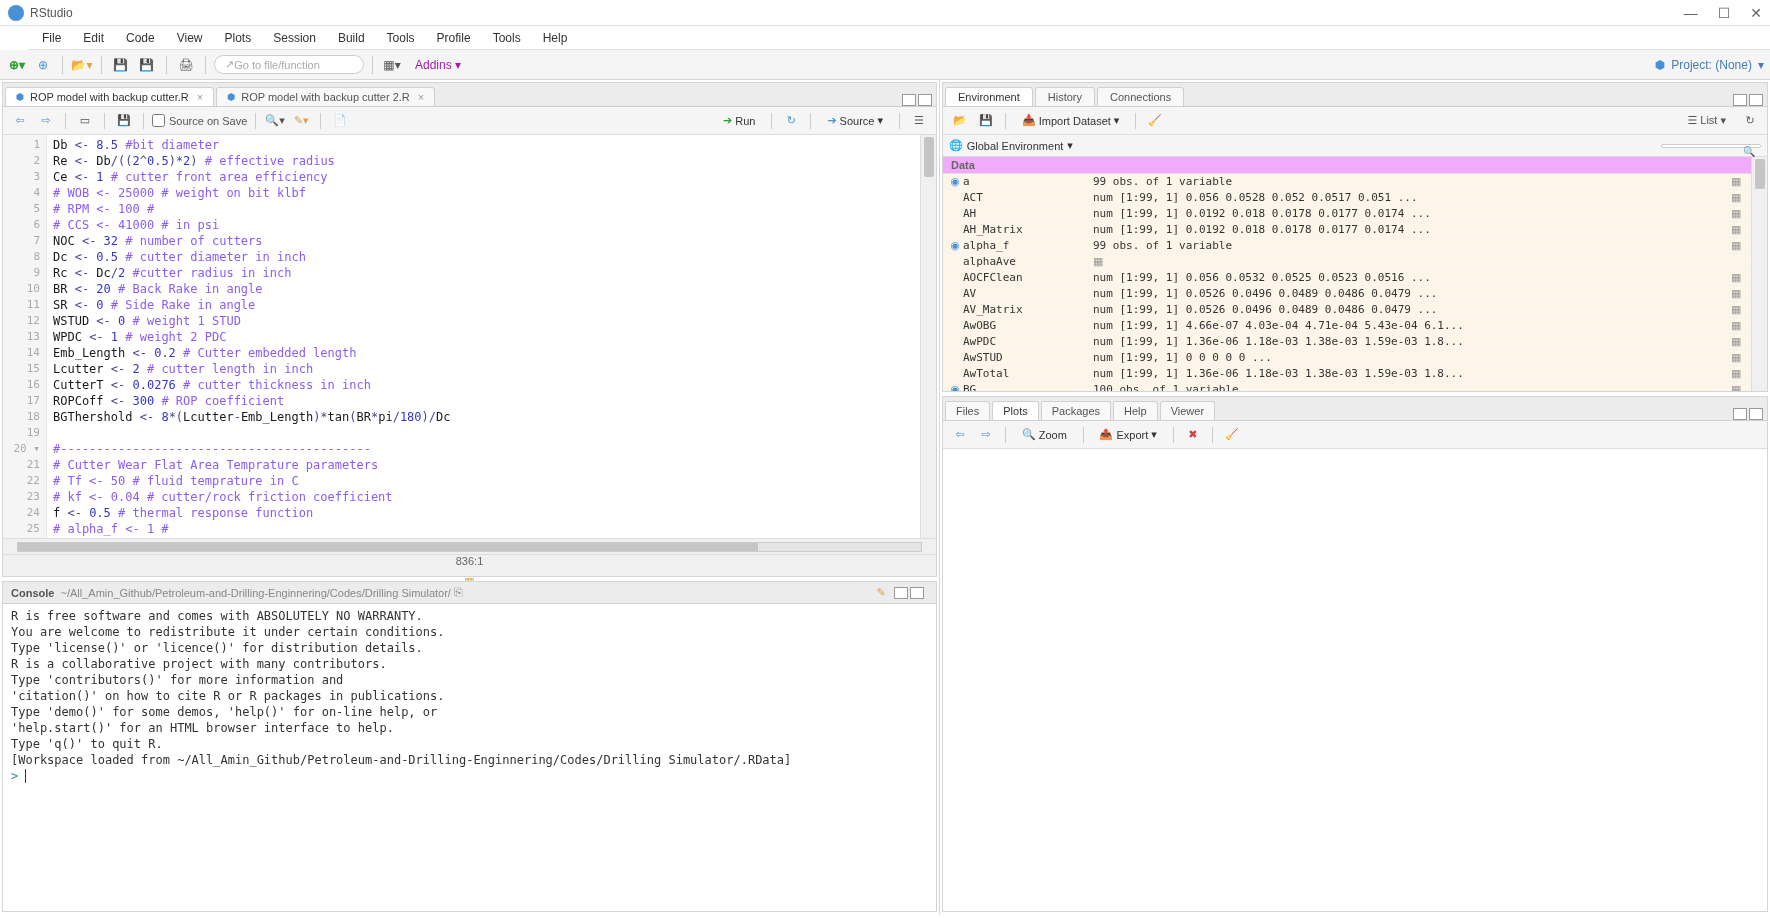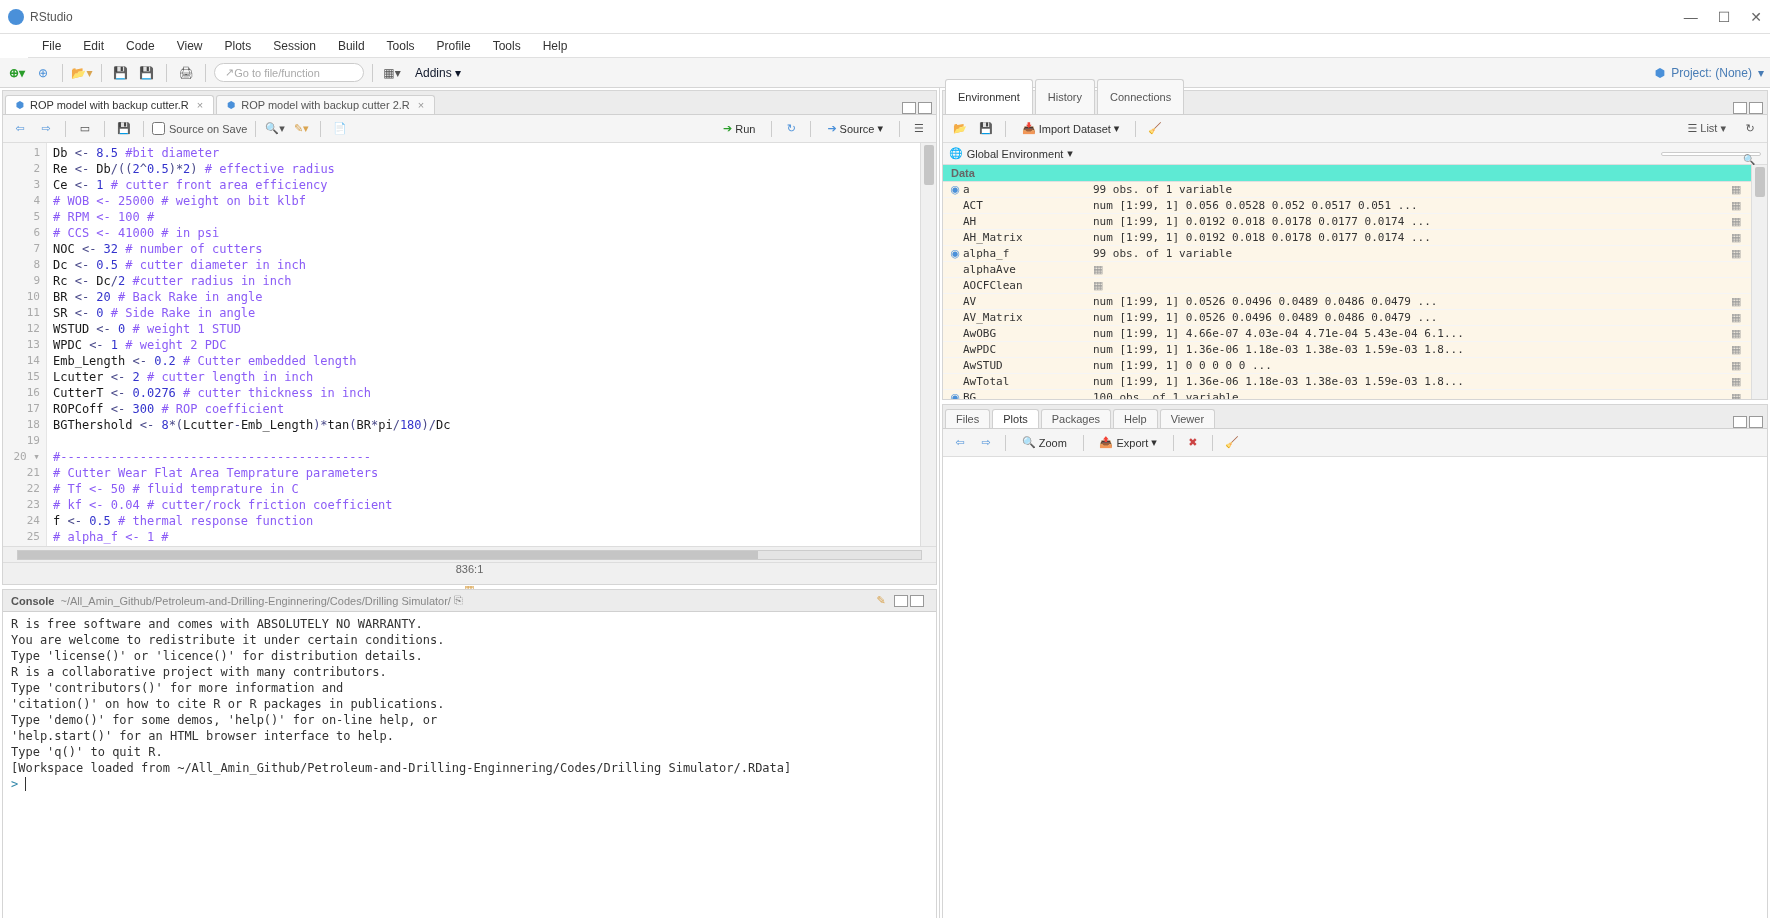--- a/index.html
+++ b/index.html
@@ -1,27 +1,27 @@
 <!DOCTYPE html>
 <html><head>
 <meta charset="utf-8">
 <style>
 * { box-sizing: border-box; margin: 0; padding: 0; }
 body { font-family: "Segoe UI", Tahoma, sans-serif; font-size: 12px; background: #fff; color: #333; overflow: hidden; }
-.titlebar { height: 34px; display: flex; align-items: center; padding: 0 8px; border-bottom: 1px solid #e0e0e0; }
+.titlebar { height: 26px; display: flex; align-items: center; padding: 0 8px; border-bottom: 1px solid #e0e0e0; }
 .titlebar-icon { width: 16px; height: 16px; background: #4a90d9; border-radius: 50%; margin-right: 6px; display:inline-block; }
 .titlebar-title { font-size: 12px; color: #555; }
 .titlebar-controls { margin-left: auto; display: flex; gap: 20px; color: #666; font-size: 14px; }
 .menubar { height: 24px; display: flex; align-items: center; padding: 0 4px; gap: 2px; border-bottom: 1px solid #e0e0e0; margin-left: 28px; }
 .menubar span { padding: 2px 10px; cursor: pointer; color: #333; }
 .toolbar { height: 30px; display: flex; align-items: center; padding: 0 6px; gap: 4px; border-bottom: 1px solid #d5d5d5; background: #f5f5f5; }
 .tb-btn { width: 22px; height: 22px; display: inline-flex; align-items: center; justify-content: center; cursor: pointer; border-radius: 2px; color: #555; }
 .tb-sep { width: 1px; height: 18px; background: #ccc; margin: 0 4px; }
 .gotofile { border: 1px solid #ccc; border-radius: 11px; padding: 2px 10px; width: 150px; background: #fff; color: #aaa; font-size: 11px; display: flex; align-items: center; }
-.addins-btn { padding: 2px 8px; color: #0f172a; cursor: pointer; }
+.addins-btn { padding: 2px 8px; color: #a21caf; cursor: pointer; }
 .project-box { margin-left: auto; display: flex; align-items: center; gap: 6px; color: #487cb5; cursor: pointer; }
 .main-split { display: flex; height: calc(100vh - 84px); }
 .left-col { width: 940px; display: flex; flex-direction: column; border-right: 1px solid #d5d5d5; }
 .right-col { flex: 1; display: flex; flex-direction: column; }
 .pane { display: flex; flex-direction: column; background: #fff; border: 1px solid #d5d5d5; margin: 2px; }
 .source-pane { flex: 1.5; min-height: 0; }
 .console-pane { flex: 1; min-height: 0; }
 .env-pane { height: 310px; }
 .plots-pane { flex: 1; }
 .tabbar { height: 24px; display: flex; align-items: flex-end; background: #ececec; border-bottom: 1px solid #d0d0d0; padding-left: 2px; position: relative; }
@@ -41,23 +41,23 @@
 .code-line { height: 16px; }
 .tok-id { color: #1a1a1a; }
 .tok-op { color: #4a4a8a; }
 .tok-num { color: #3333cc; }
 .tok-cmt { color: #8b5cf6; }
 .statusbar { height: 22px; display: flex; align-items: center; padding: 0 8px; background: #f0f0f0; border-top: 1px solid #ddd; font-size: 11px; color: #666; gap:8px;flex-direction:column;}
 .sb-right { margin-left: auto; }
 .console-header { height: 22px; background: #ececec; border-bottom: 1px solid #d0d0d0; display: flex; align-items: center; padding: 0 8px; font-size: 11px; color: #555; }
 .console-body { flex: 1; font-family: "Lucida Console", Monaco, monospace; font-size: 12px; padding: 4px 8px; line-height: 16px; color: #333; overflow: auto; white-space: pre-wrap; }
 .console-prompt { color: #38a; }
-.env-tabbar .tab { padding: 11px 12px; }
+.env-tabbar .tab { padding: 3px 12px; }
 .env-body { flex: 1; overflow: auto; font-size: 11px; }
-.env-section { background: #5eead4; padding: 2px 8px; color: #666; font-weight: bold; border-bottom:1px solid #e0e0e0;}
+.env-section { background: #f0abfc; padding: 2px 8px; color: #666; font-weight: bold; border-bottom:1px solid #e0e0e0;}
 .env-row { display: flex; padding: 1px 4px; border-bottom: 1px solid #f5f5f5; background:#fdf6e8;}
 .env-expand { width: 16px; text-align: center; color: #4a90d9; cursor: pointer; }
 .env-name { width: 130px; color: #333; font-family: monospace; }
 .env-value { flex: 1; color: #333; font-family: monospace; white-space: nowrap; overflow: hidden; text-overflow: ellipsis; }
 .env-grid-icon { width: 16px; color: #999; cursor: pointer; }
 .scope-bar { height: 22px; background: #f5f5f5; border-bottom: 1px solid #ddd; display: flex; align-items: center; padding: 0 6px; font-size: 11px; gap: 4px; }
 .globe-icon { color: #4a90d9; }
 .search-box { margin-left: auto; border: 1px solid #ccc; border-radius: 10px; padding: 1px 20px 1px 8px; width: 100px; background: #fff; position: relative; }
 .search-box::after { content: "🔍"; position: absolute; right: 4px; top: 1px; font-size: 10px; color: #888; }
 .plots-body { flex: 1; background: #fff; }
@@ -299,20 +299,21 @@
                   <span class="env-grid-icon">▦</span>
                 </div>
                 <div class="env-row">
                   <span class="env-expand"></span>
                   <span class="env-name">alphaAve</span>
                   <span class="env-grid-icon">▦</span>
                 </div>
                 <div class="env-row">
                   <span class="env-expand"></span>
                   <span class="env-name">AOCFClean</span>
+                  <span class="env-value">num [1:99, 1] 0.056 0.0532 0.0525 0.0523 0.0516 ...</span>
                   <span class="env-grid-icon">▦</span>
                 </div>
                 <div class="env-row">
                   <span class="env-expand"></span>
                   <span class="env-name">AV</span>
                   <span class="env-value">num [1:99, 1] 0.0526 0.0496 0.0489 0.0486 0.0479 ...</span>
                   <span class="env-grid-icon">▦</span>
                 </div>
                 <div class="env-row">
                   <span class="env-expand"></span>

